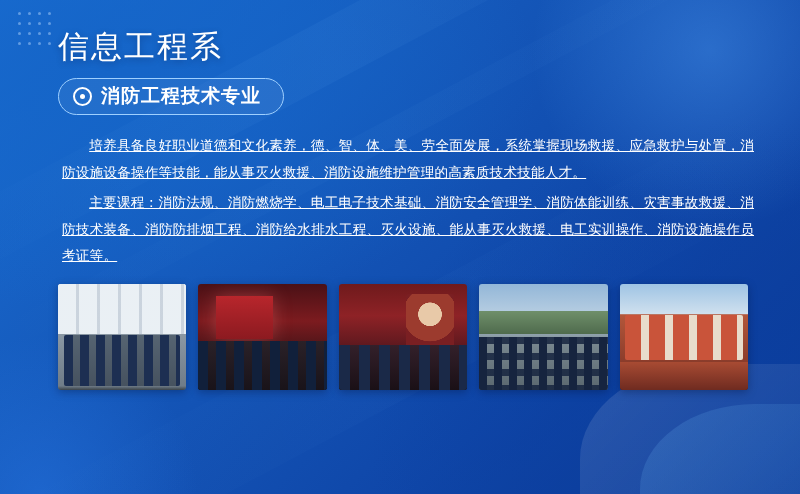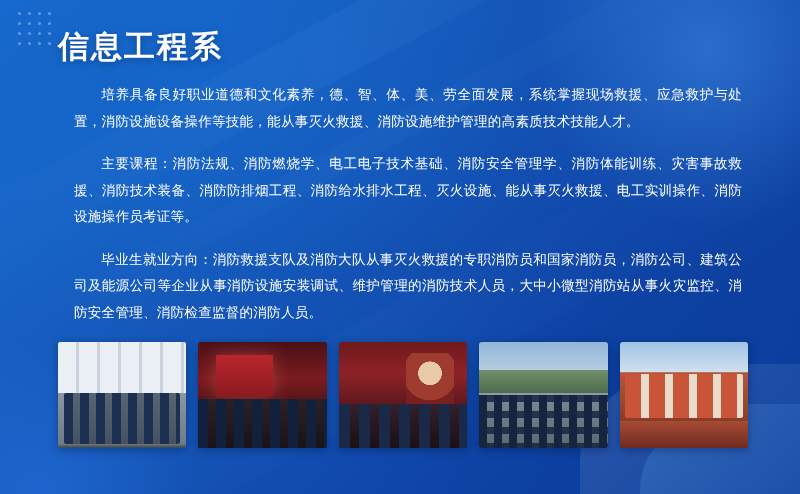--- a/index.html
+++ b/index.html
@@ -84,21 +84,21 @@
   }
 
   .content {
     position: relative;
     z-index: 3;
     padding: 30px 46px 0 58px;
   }
   .dept-title {
     color: #ffffff;
     font-size: 31px;
-    font-weight: bold;
+    font-weight: normal;
     letter-spacing: 2px;
     line-height: 1.1;
     margin: 0 0 14px 0;
     text-shadow: 0 2px 6px rgba(0,20,60,.35);
   }
   .major-pill {
     display: inline-flex;
     align-items: center;
     gap: 9px;
     border: 1.6px solid #9fd0ff;
@@ -135,22 +135,23 @@
   .body-text {
     margin-top: 18px;
     color: #ffffff;
     font-size: 13.6px;
     line-height: 1.95;
     letter-spacing: 0.2px;
     text-align: justify;
     width: 700px;
   }
   .body-text p {
-    margin: 16px;
+    margin: 4px;
     text-indent: 2em;
+    text-decoration: underline;
   }
 
   .gallery {
     position: relative;
     z-index: 3;
     margin: 14px 0 0 58px;
     width: 690px;
     display: flex;
     gap: 12px;
   }
@@ -300,25 +301,28 @@
     <i style="left:0px;top:30px"></i>
       <i style="left:10px;top:30px"></i>
       <i style="left:20px;top:30px"></i>
       <i style="left:30px;top:30px"></i>
   </div>
 
   <div class="content">
 
     <h1 class="dept-title">信息工程系</h1>
 
+    <div class="major-pill">
+      <span class="major-icon"></span>
+      <span class="major-name">消防工程技术专业</span>
+    </div>
 
     <div class="body-text">
       <p>培养具备良好职业道德和文化素养，德、智、体、美、劳全面发展，系统掌握现场救援、应急救护与处置，消防设施设备操作等技能，能从事灭火救援、消防设施维护管理的高素质技术技能人才。</p>
       <p>主要课程：消防法规、消防燃烧学、电工电子技术基础、消防安全管理学、消防体能训练、灾害事故救援、消防技术装备、消防防排烟工程、消防给水排水工程、灭火设施、能从事灭火救援、电工实训操作、消防设施操作员考证等。</p>
-      <p>毕业生就业方向：消防救援支队及消防大队从事灭火救援的专职消防员和国家消防员，消防公司、建筑公司及能源公司等企业从事消防设施安装调试、维护管理的消防技术人员，大中小微型消防站从事火灾监控、消防安全管理、消防检查监督的消防人员。</p>
     </div>
 
   </div>
 
   <div class="gallery">
     <div class="photo p1">
       <div class="photo-caption"></div>
     </div>
     <div class="photo p2">
       <div class="photo-caption">廉政建设</div>

